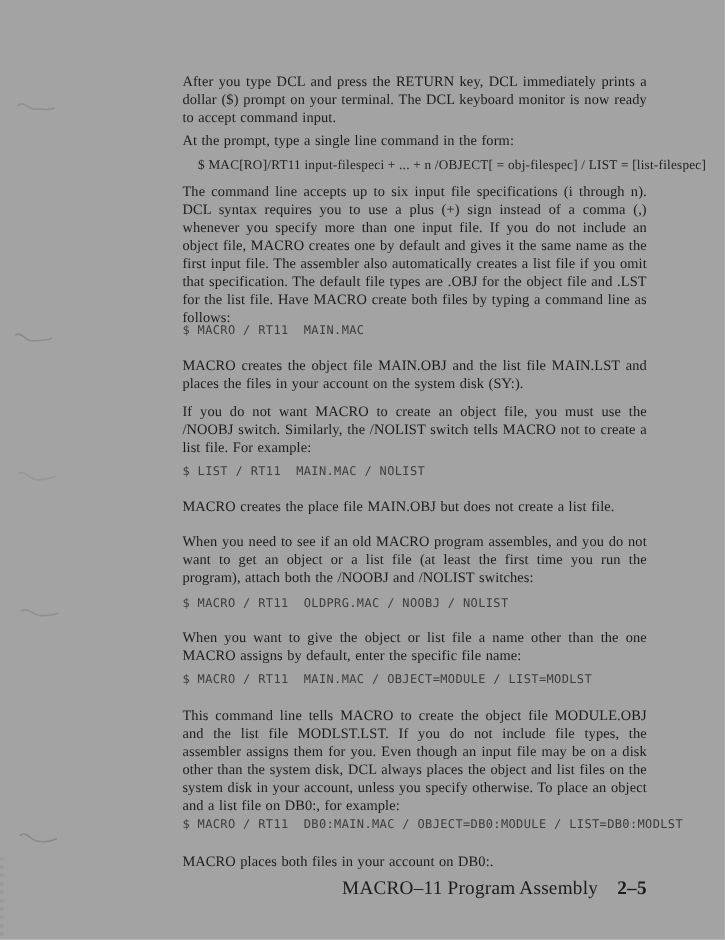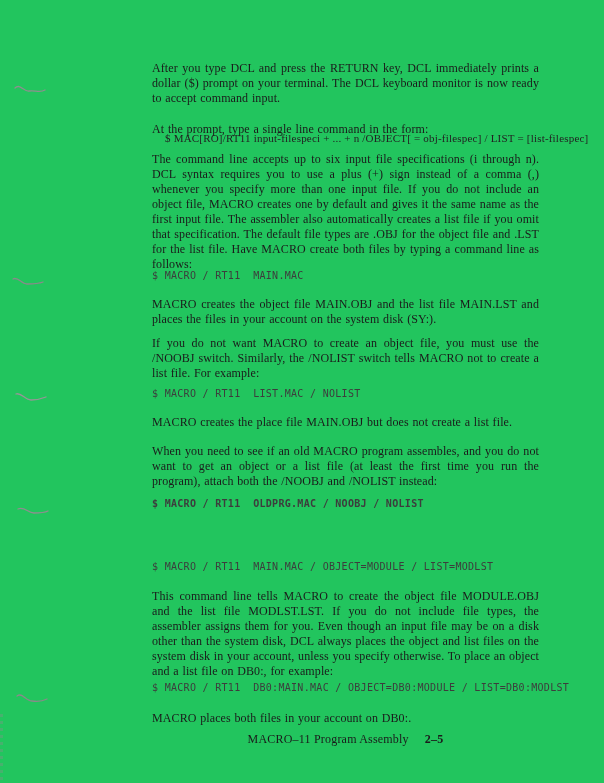--- a/index.html
+++ b/index.html
@@ -6,21 +6,21 @@
   body{
     width:604px;height:783px;
     background:#ffffff;
     position:relative;
     overflow:hidden;
     font-family:"Liberation Serif", serif;
     color:#1b1b1b;
   }
   .page{
     position:absolute;inset:0;
-    background:#22c55e;
+    background:#a3a3a3;
   }
   .block{
     position:absolute;
     left:152px;
     width:387px;
   }
   .para{
     font-size:12px;
     line-height:15px;
     text-align:justify;
@@ -42,22 +42,22 @@
     line-height:12px;
     letter-spacing:0.3px;
     color:#3d3d3d;
     white-space:pre;
   }
   .footer{
     position:absolute;
     left:152px;
     width:387px;
     top:732px;
-    text-align:center;
-    font-size:12px;
+    text-align:right;
+    font-size:16px;
     letter-spacing:0.2px;
   }
   .footer .chapter{font-weight:normal;}
   .footer .pagenum{font-weight:bold;margin-left:16px;}
   .pen-mark{
     position:absolute;
     width:34px;height:14px;
   }
   .pen-mark svg{display:block;width:100%;height:100%;}
   .scan-edge{
@@ -98,30 +98,31 @@
   </div>
   <div class="pen-mark" style="left:15px;top:691px;">
     <svg viewBox="0 0 34 14">
         <path d="M2 5 C 7 1, 11 10, 17 10 C 23 11, 28 10, 32 8" stroke="#8a8a8a" stroke-width="1.3" fill="none" stroke-linecap="round"></path>
       </svg>
   </div>
 
   <div class="scan-edge"></div>
 
   <p class="block para" style="top:49px;">After you type DCL and press the RETURN key, DCL immediately prints a dollar ($) prompt on your terminal. The DCL keyboard monitor is now ready to accept command input.</p>
-  <p class="block para" style="top:104px;margin-top:18px;">At the prompt, type a single line command in the form:</p>
+  <p class="block para" style="top:92px;margin-top:18px;">At the prompt, type a single line command in the form:</p>
   <p class="block syntax" style="top:121px;">$ MAC[RO]/RT11 input-filespeci + ... + n /OBJECT[ = obj-filespec] / LIST = [list-filespec]</p>
   <p class="block para" style="top:140px;">The command line accepts up to six input file specifications (i through n). DCL syntax requires you to use a plus (+) sign instead of a comma (,) whenever you specify more than one input file. If you do not include an object file, MACRO creates one by default and gives it the same name as the first input file. The assembler also automatically creates a list file if you omit that specification. The default file types are .OBJ for the object file and .LST for the list file. Have MACRO create both files by typing a command line as follows:</p>
   <p class="block command" style="top:260px;">$ MACRO / RT11  MAIN.MAC</p>
   <p class="block para" style="top:324px;">If you do not want MACRO to create an object file, you must use the /NOOBJ switch. Similarly, the /NOLIST switch tells MACRO not to create a list file. For example:</p>
   <p class="block para" style="top:285px;">MACRO creates the object file MAIN.OBJ and the list file MAIN.LST and places the files in your account on the system disk (SY:).</p>
-  <p class="block command" style="top:378px;">$ MACRO / RT11  LIST.MAC / NOLIST</p>
+  <p class="block command" style="top:378px;">$ LIST / RT11  MAIN.MAC / NOLIST</p>
   <p class="block para" style="top:403px;">MACRO creates the place file MAIN.OBJ but does not create a list file.</p>
-  <p class="block para" style="top:432px;">When you need to see if an old MACRO program assembles, and you do not want to get an object or a list file (at least the first time you run the program), attach both the /NOOBJ and /NOLIST instead:</p>
-  <p class="block command" style="top:488px;font-weight:bold;">$ MACRO / RT11  OLDPRG.MAC / NOOBJ / NOLIST</p>
+  <p class="block para" style="top:432px;">When you need to see if an old MACRO program assembles, and you do not want to get an object or a list file (at least the first time you run the program), attach both the /NOOBJ and /NOLIST switches:</p>
+  <p class="block command" style="top:488px;">$ MACRO / RT11  OLDPRG.MAC / NOOBJ / NOLIST</p>
+  <p class="block para" style="top:512px;">When you want to give the object or list file a name other than the one MACRO assigns by default, enter the specific file name:</p>
   <p class="block command" style="top:551px;">$ MACRO / RT11  MAIN.MAC / OBJECT=MODULE / LIST=MODLST</p>
   <p class="block para" style="top:577px;">This command line tells MACRO to create the object file MODULE.OBJ and the list file MODLST.LST. If you do not include file types, the assembler assigns them for you. Even though an input file may be on a disk other than the system disk, DCL always places the object and list files on the system disk in your account, unless you specify otherwise. To place an object and a list file on DB0:, for example:</p>
   <p class="block command" style="top:672px;">$ MACRO / RT11  DB0:MAIN.MAC / OBJECT=DB0:MODULE / LIST=DB0:MODLST</p>
   <p class="block para" style="top:699px;">MACRO places both files in your account on DB0:.</p>
 
   <div class="footer">
     <span class="chapter">MACRO–11 Program Assembly</span><span class="pagenum">2–5</span>
   </div>
 
 </div>

